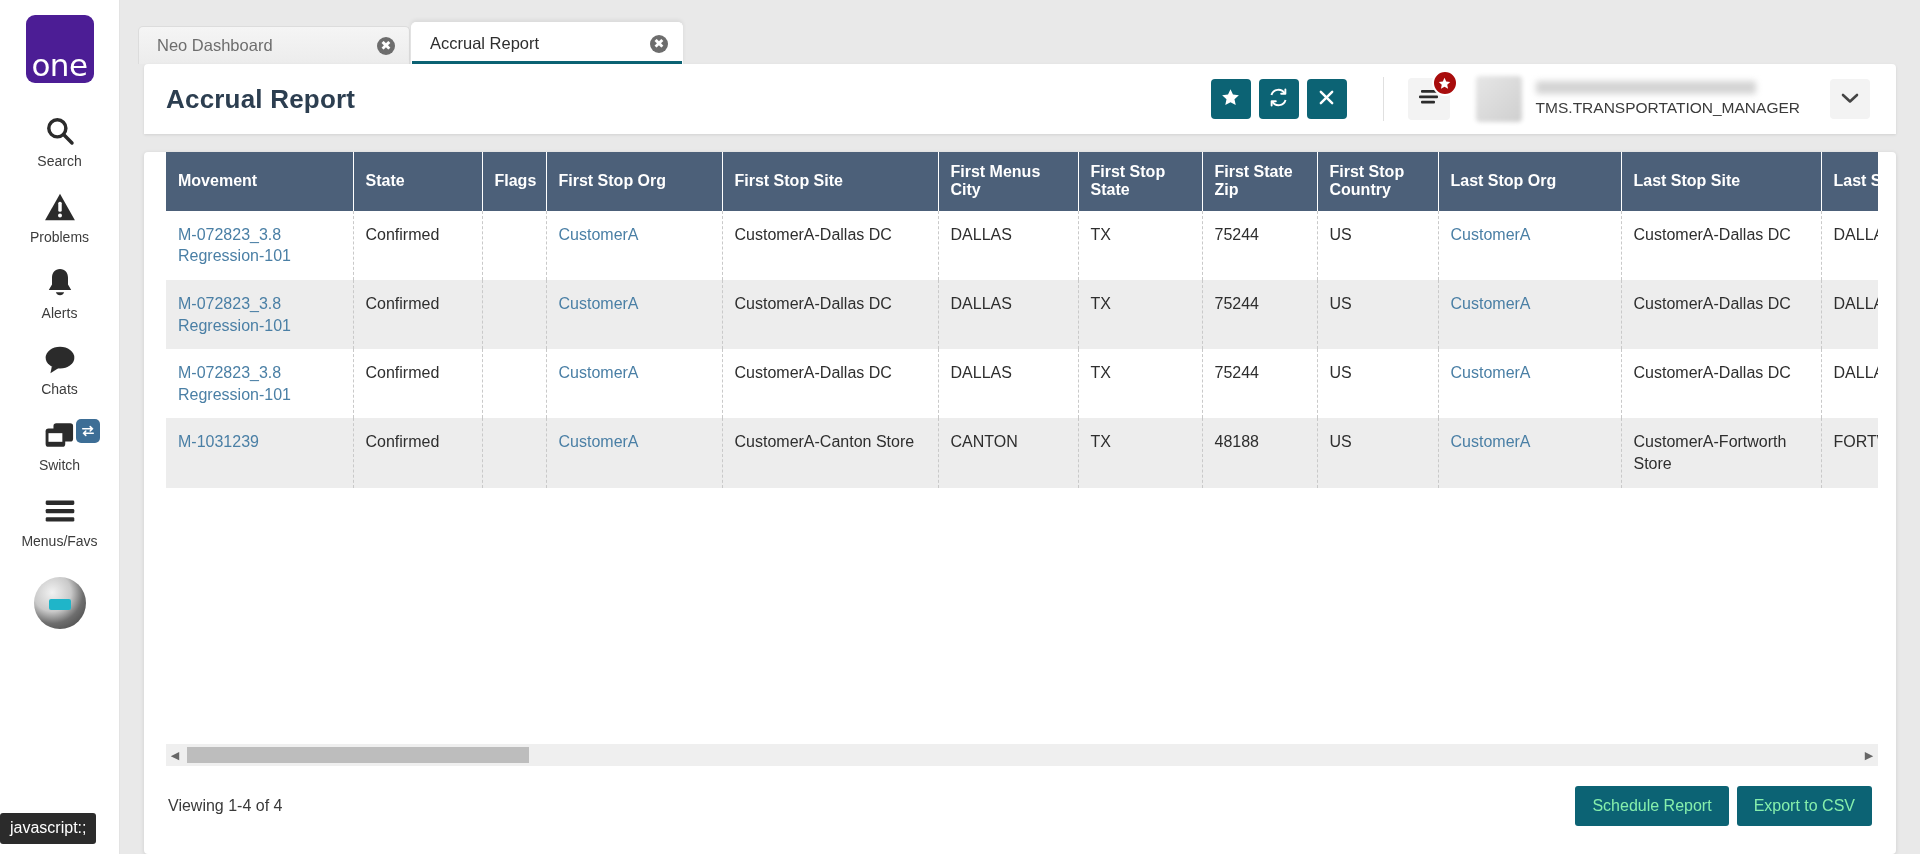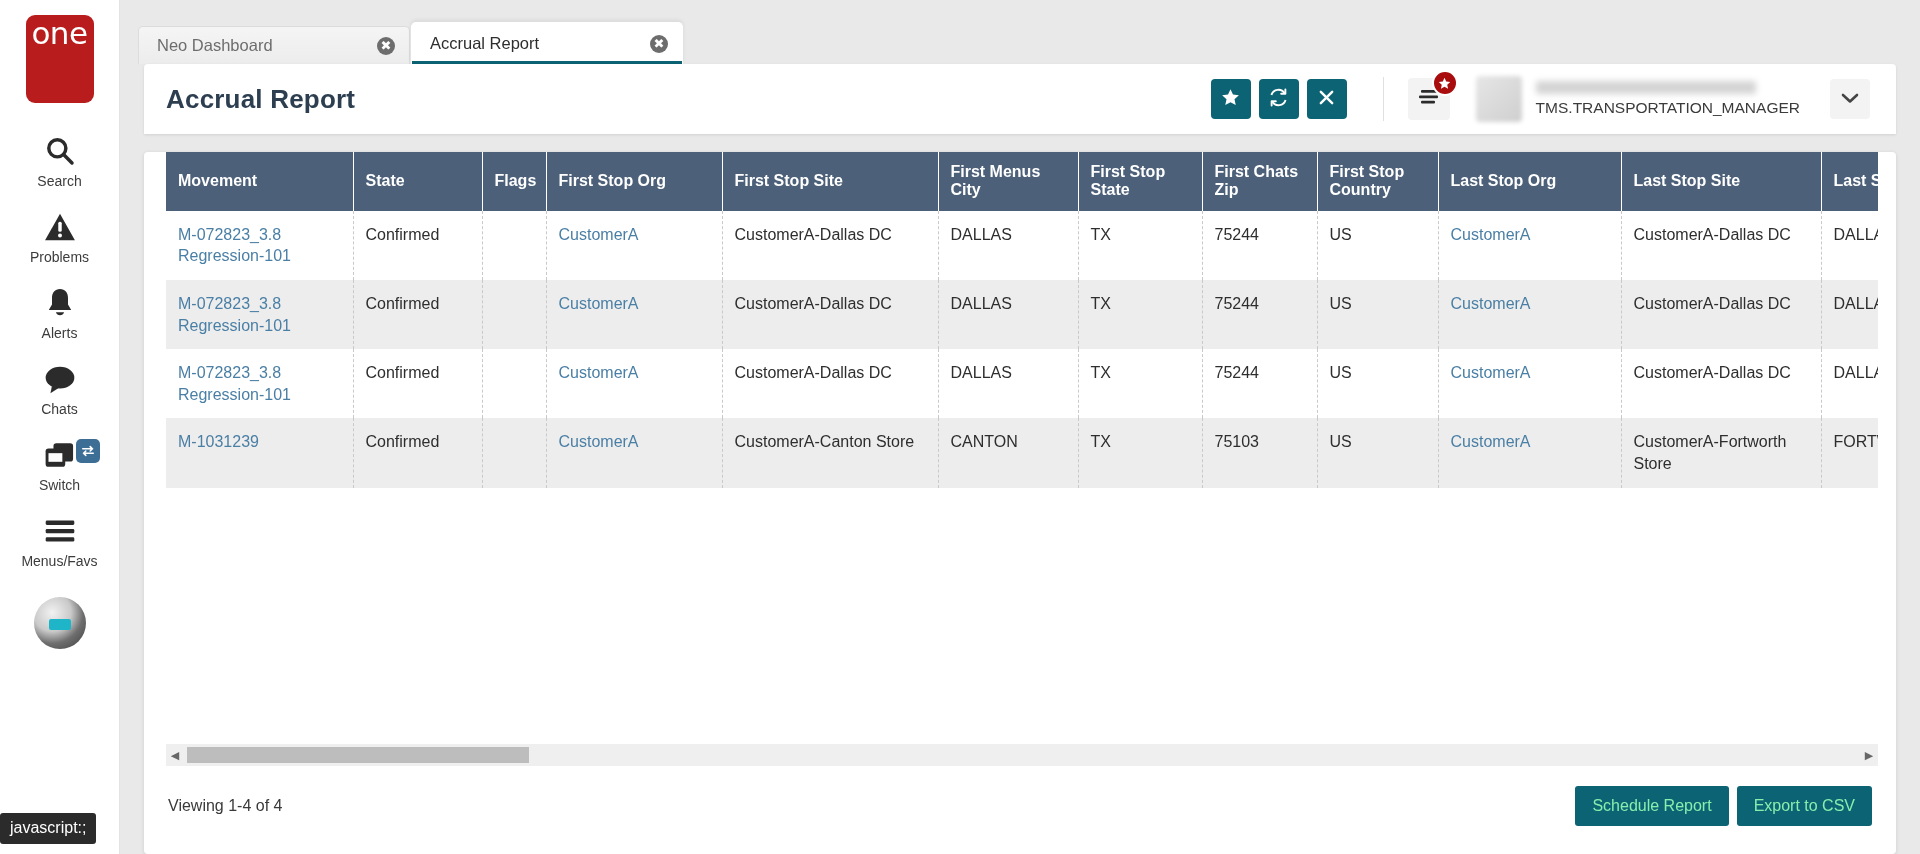--- a/index.html
+++ b/index.html
@@ -16,25 +16,25 @@
     width: 120px; height: 854px;
     background: #ffffff;
     border-right: 1px solid #e3e3e3;
     display: flex; flex-direction: column;
     align-items: center;
     flex: 0 0 120px;
     position: relative;
     z-index: 30;
   }
   .logo {
-    width: 68px; height: 88px;
+    width: 68px; height: 68px;
     margin-top: 15px;
-    background: #b91c1c;
+    background: #4c1d95;
     border-radius: 9px;
-    display: flex; align-items: flex-start; justify-content: center;
+    display: flex; align-items: flex-end; justify-content: center;
     color: #fff;
     font-size: 31px;
     letter-spacing: -0.5px;
     font-family: "DejaVu Sans", sans-serif;
   }
   .nav-item {
     width: 120px;
     padding: 14px 0 6px 0;
     display: flex; flex-direction: column;
     align-items: center;
@@ -526,21 +526,21 @@
         </colgroup>
         <thead>
           <tr>
             <th>Movement</th>
             <th>State</th>
             <th>Flags</th>
             <th>First Stop Org</th>
             <th>First Stop Site</th>
             <th>First Menus City</th>
             <th>First Stop State</th>
-            <th>First Chats Zip</th>
+            <th>First State Zip</th>
             <th>First Stop Country</th>
             <th>Last Stop Org</th>
             <th>Last Stop Site</th>
             <th>Last Stop</th>
           </tr>
         </thead>
         <tbody>
           <tr>
             <td class="link"><a>M-072823_3.8 Regression-101</a></td>
             <td>Confirmed</td>
@@ -584,21 +584,21 @@
             <td>DALLAS</td>
           </tr>
           <tr class="alt">
             <td class="link"><a>M-1031239</a></td>
             <td>Confirmed</td>
             <td></td>
             <td class="link"><a>CustomerA</a></td>
             <td>CustomerA-Canton Store</td>
             <td>CANTON</td>
             <td>TX</td>
-            <td>75103</td>
+            <td>48188</td>
             <td>US</td>
             <td class="link"><a>CustomerA</a></td>
             <td>CustomerA-Fortworth Store</td>
             <td>FORTWO</td>
           </tr>
         </tbody>
       </table>
     </div>
 
     <div class="hscroll">

